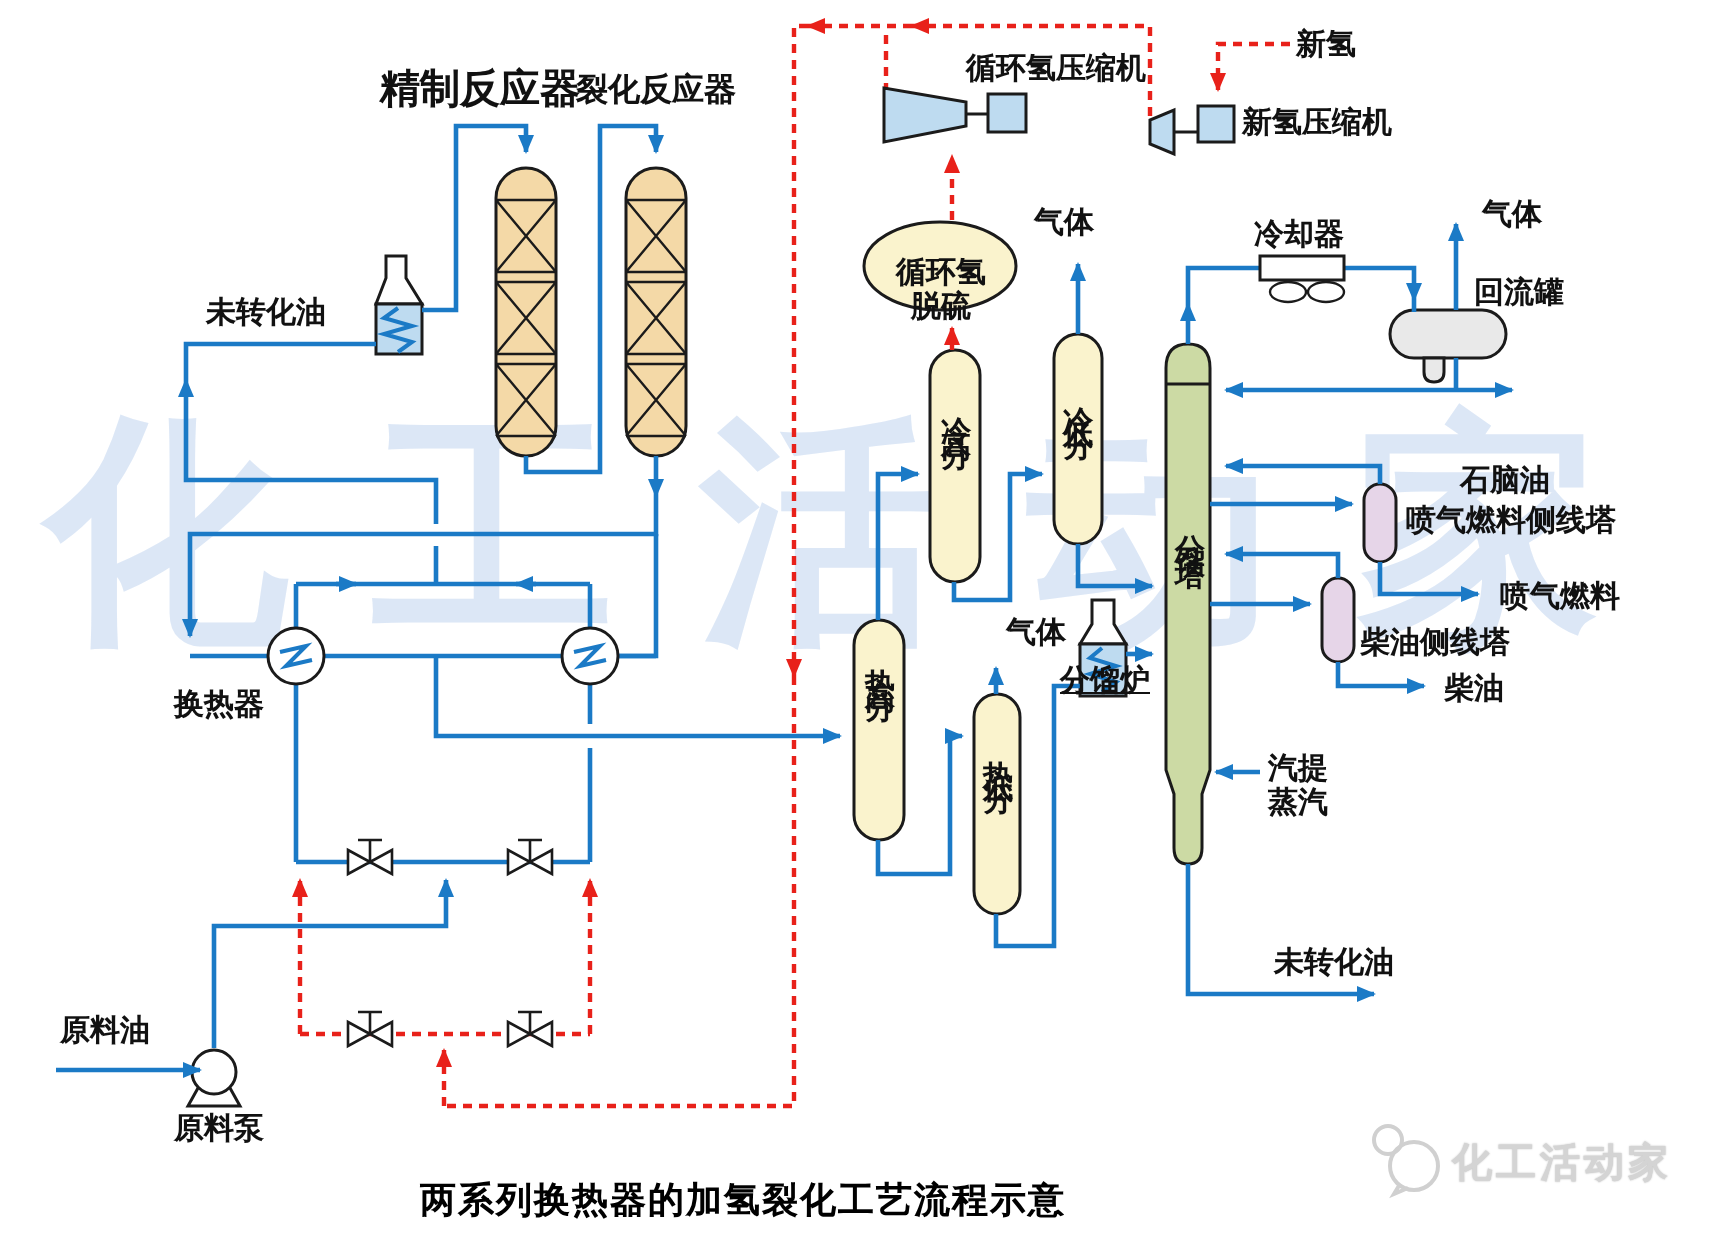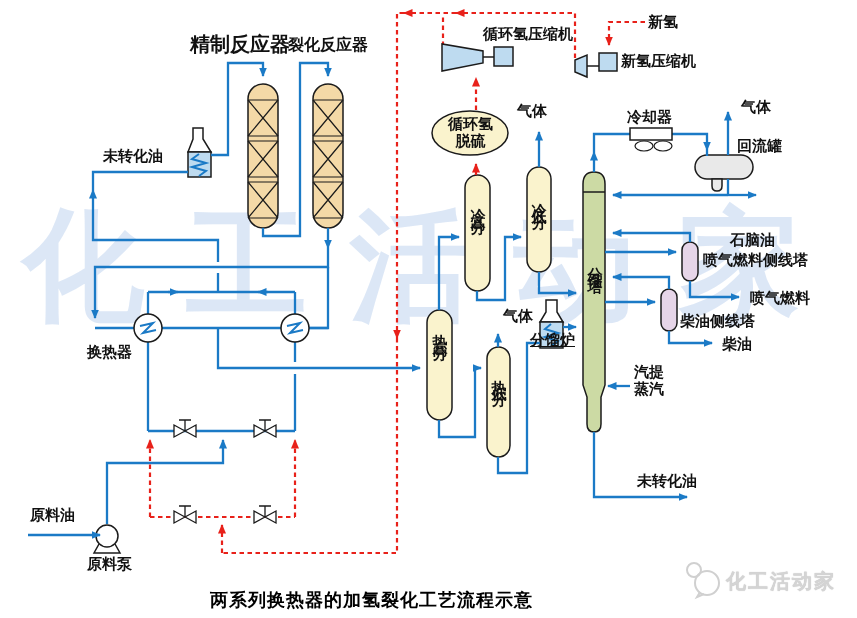--- a/index.html
+++ b/index.html
@@ -4,21 +4,21 @@
 <style>
   html,body{margin:0;padding:0;}
   body{width:857px;height:618px;position:relative;background:#ffffff;overflow:hidden;
        font-family:"DejaVu Sans","Liberation Sans",sans-serif;}
   #stage{position:absolute;left:0;top:0;width:857px;height:618px;}
   .wm{position:absolute;left:22px;top:186px;font-size:122px;font-weight:700;
       letter-spacing:42px;color:rgba(168,194,232,0.40);white-space:nowrap;z-index:0;}
   svg#pfd{position:absolute;left:0;top:0;z-index:1;}
   .lb{position:absolute;z-index:2;color:#111;font-weight:700;font-size:15px;
       line-height:17px;white-space:nowrap;}
-  .lb.pre{white-space:pre-line;}
+  .lb.pre{white-space:pre-line;margin-top:12px;}
   .vert{writing-mode:vertical-rl;text-orientation:upright;letter-spacing:6px;
         white-space:nowrap;width:17px;}
   .ctr{text-align:center;}
   #caption{position:absolute;left:0;top:588px;width:743px;text-align:center;
            font-size:18px;font-weight:700;letter-spacing:1px;color:#000;z-index:2;}
   #logo-text{position:absolute;left:726px;top:568px;font-size:20px;font-weight:700;
              letter-spacing:2px;color:#d4d4d4;text-shadow:0 0 1px #bbb;z-index:2;}
   #logo-icon{position:absolute;left:682px;top:558px;z-index:2;}
 </style>
 </head>

